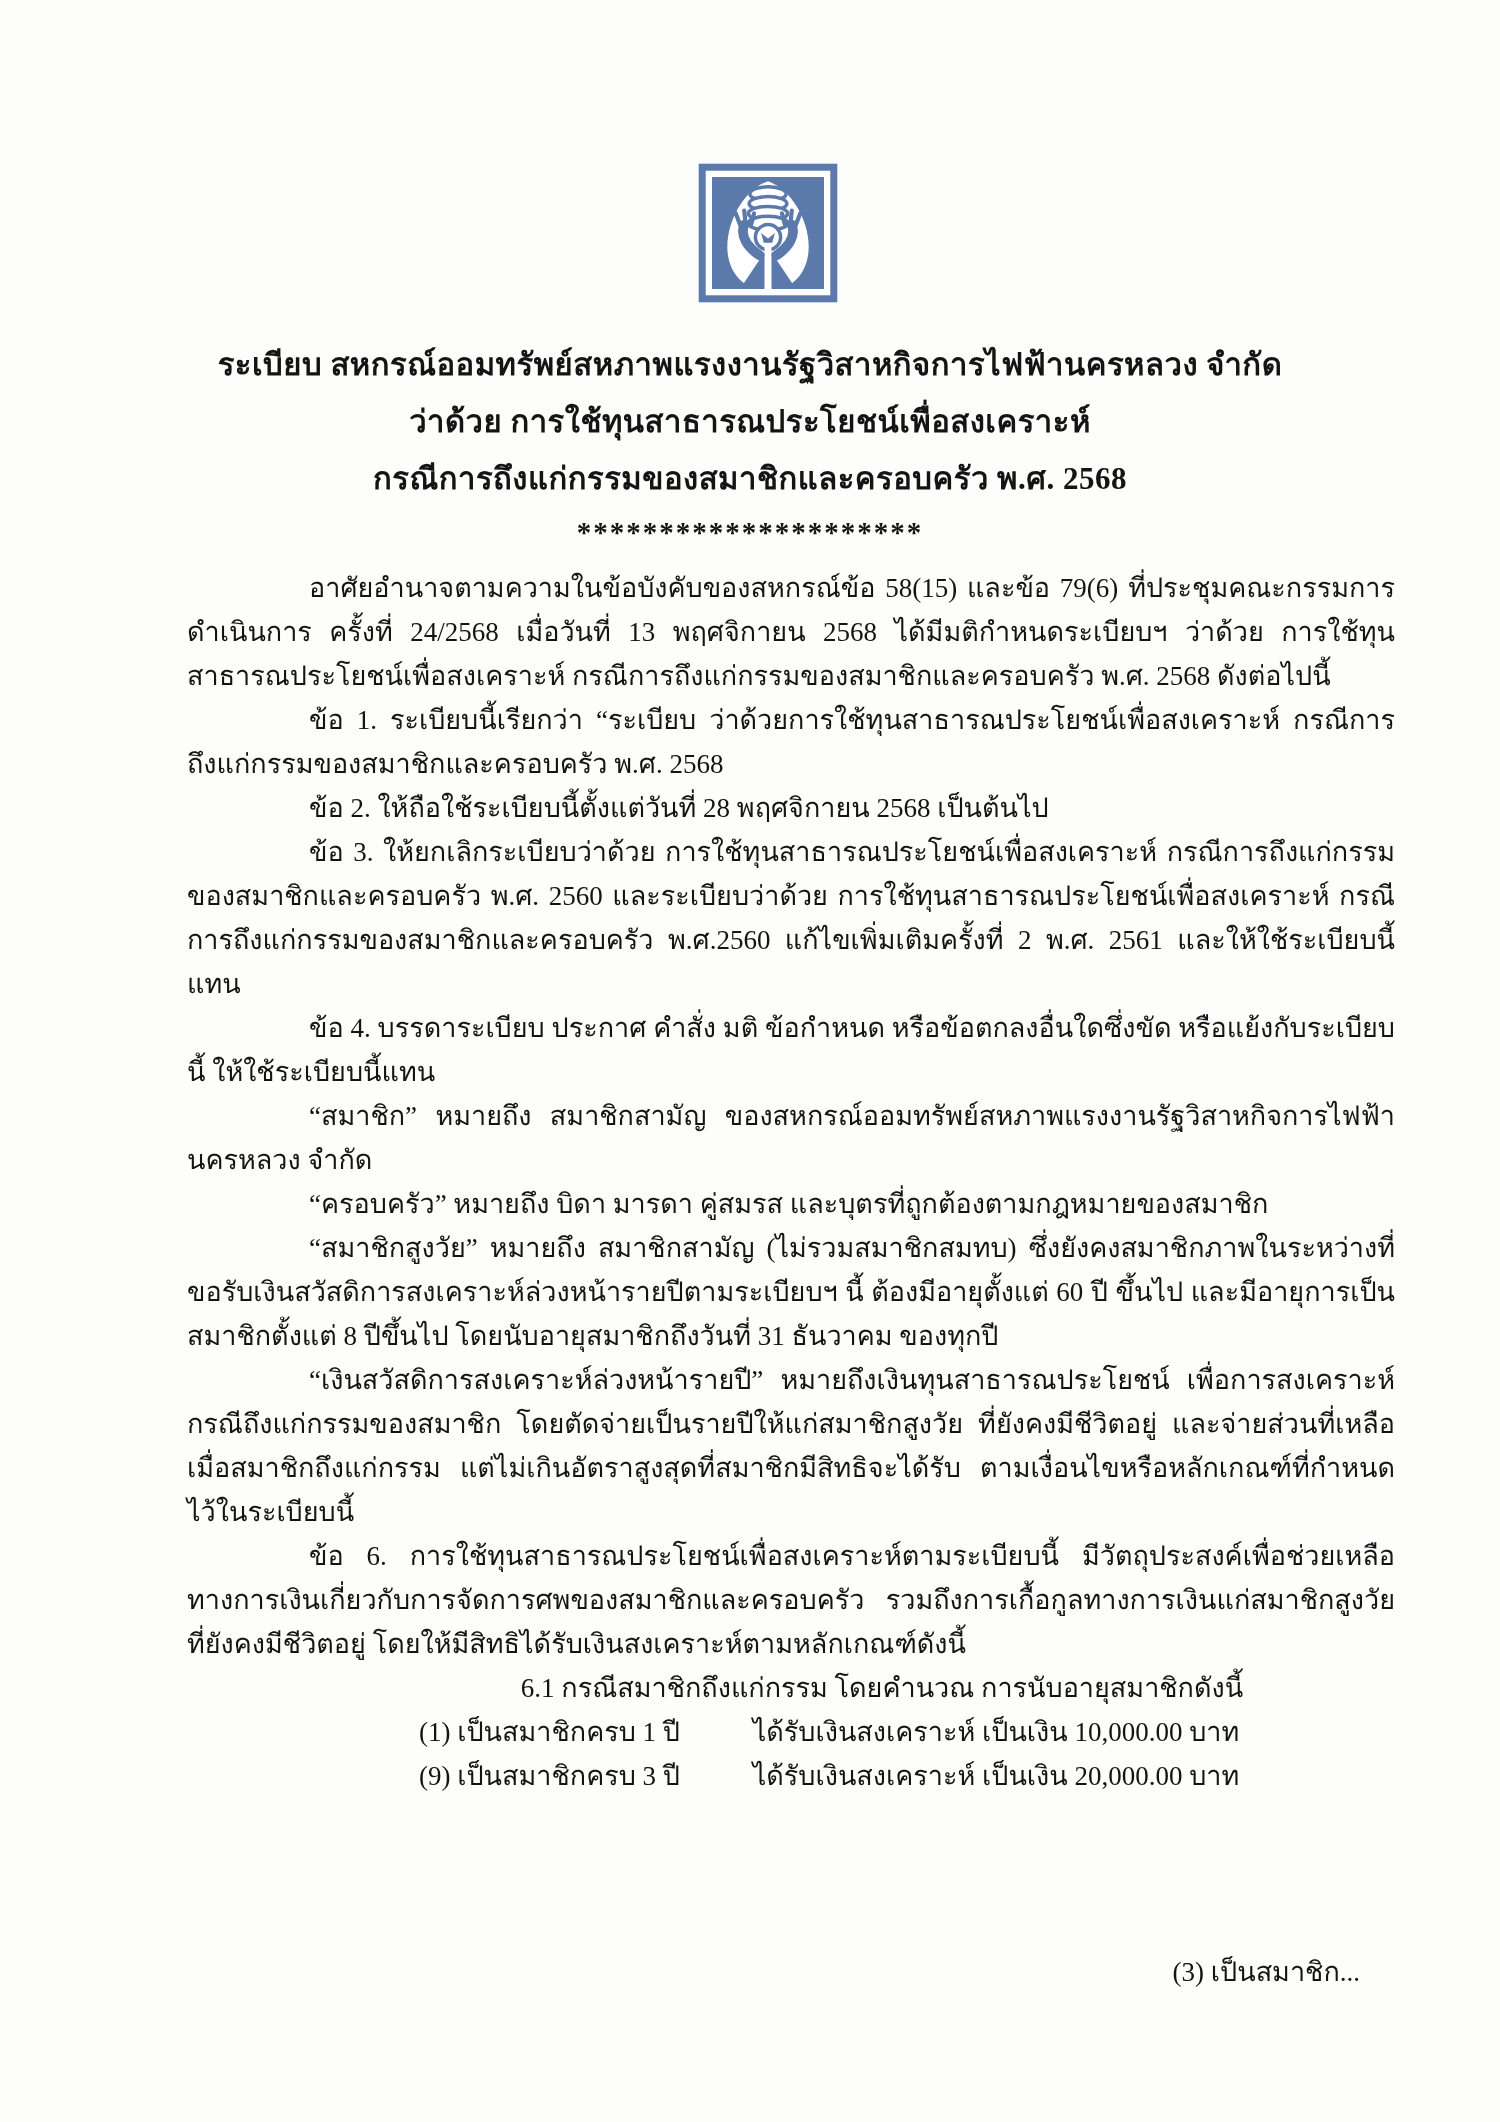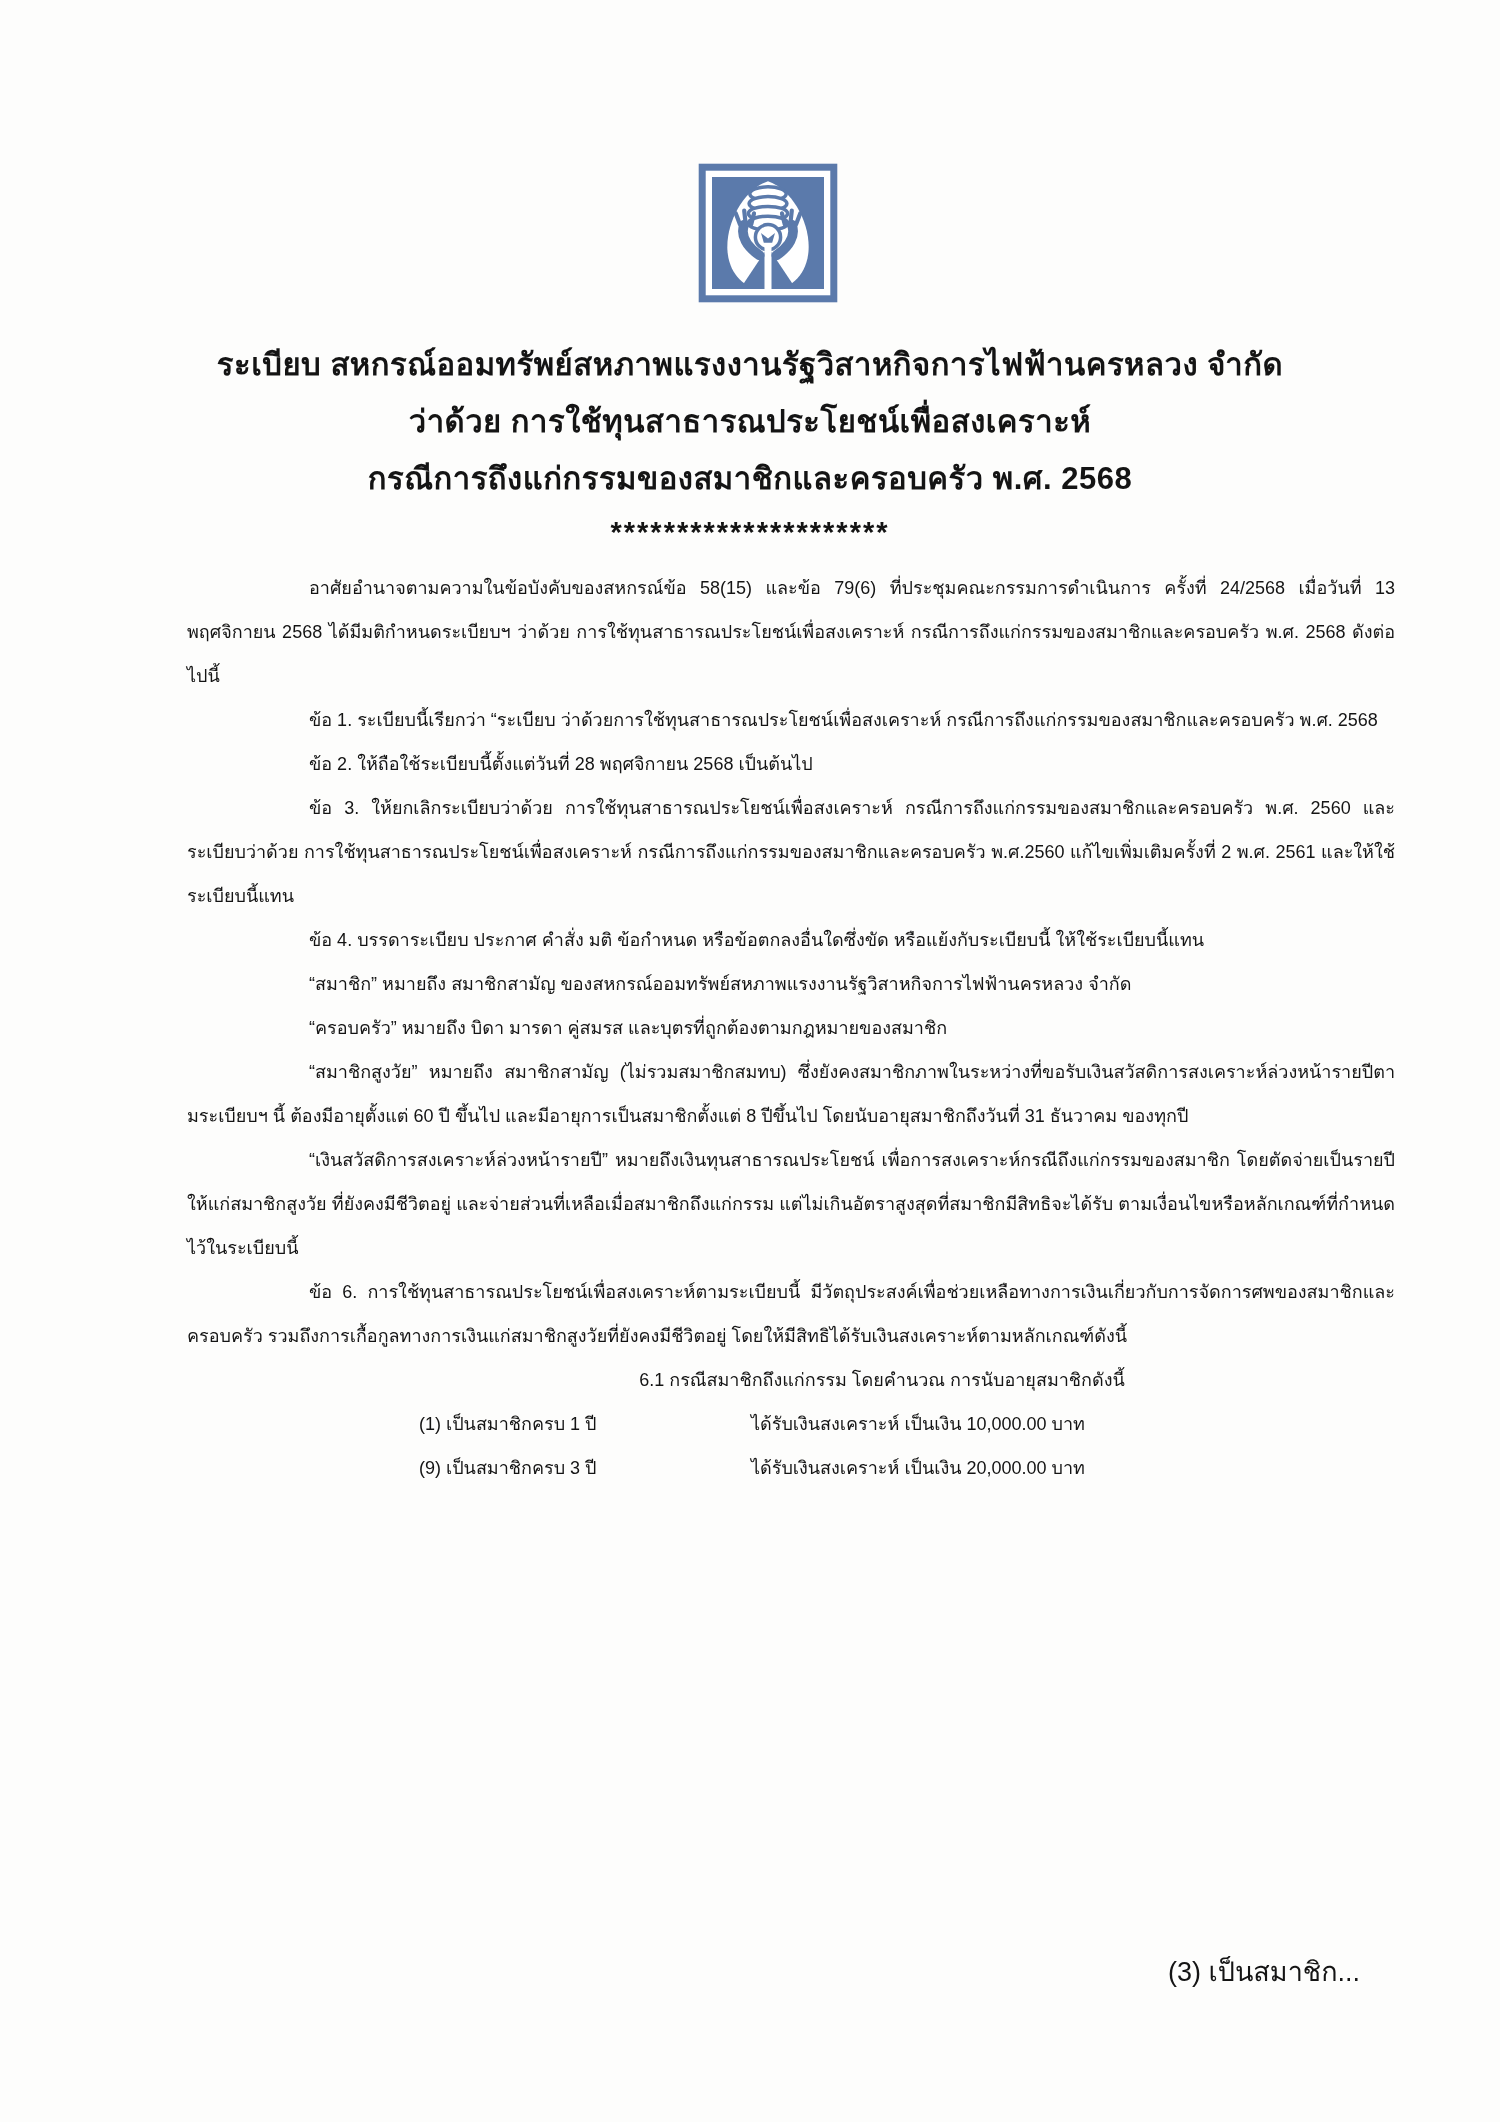--- a/index.html
+++ b/index.html
@@ -1,21 +1,21 @@
 <!DOCTYPE html>
 <html lang="th" style="--logo-color: #5b7aab;"><head>
 <meta charset="utf-8">
 <style>
   html, body { margin: 0; padding: 0; background: #ffffff; }
   .page {
     position: relative;
     width: 1500px;
     height: 2122px;
     background: #fdfdfc;
-    font-family: Liberation Sans, sans-serif;
+    font-family: Liberation Serif, serif;
     color: #141414;
     overflow: hidden;
   }
   .logo {
     position: absolute;
     left: 698px;
     top: 162px;
     width: 140px;
     height: 142px;
     color: var(--logo-color, #5b7aab);
@@ -34,21 +34,21 @@
   .title-block .stars {
     font-size: 29px;
     letter-spacing: 2px;
     line-height: 50px;
   }
   .content {
     position: absolute;
     top: 566px;
     left: 187px;
     width: 1208px;
-    font-size: 18px;
+    font-size: 27px;
     line-height: 44px;
     text-align: justify;
   }
   .content p { margin: 0; padding: 0; text-indent: 122px; }
   .content p.sub61 { text-indent: 182px; text-align: center; }
   .benefit-row {
     padding-left: 210px;
     text-align: left;
   }
   .benefit-row .b-label {

